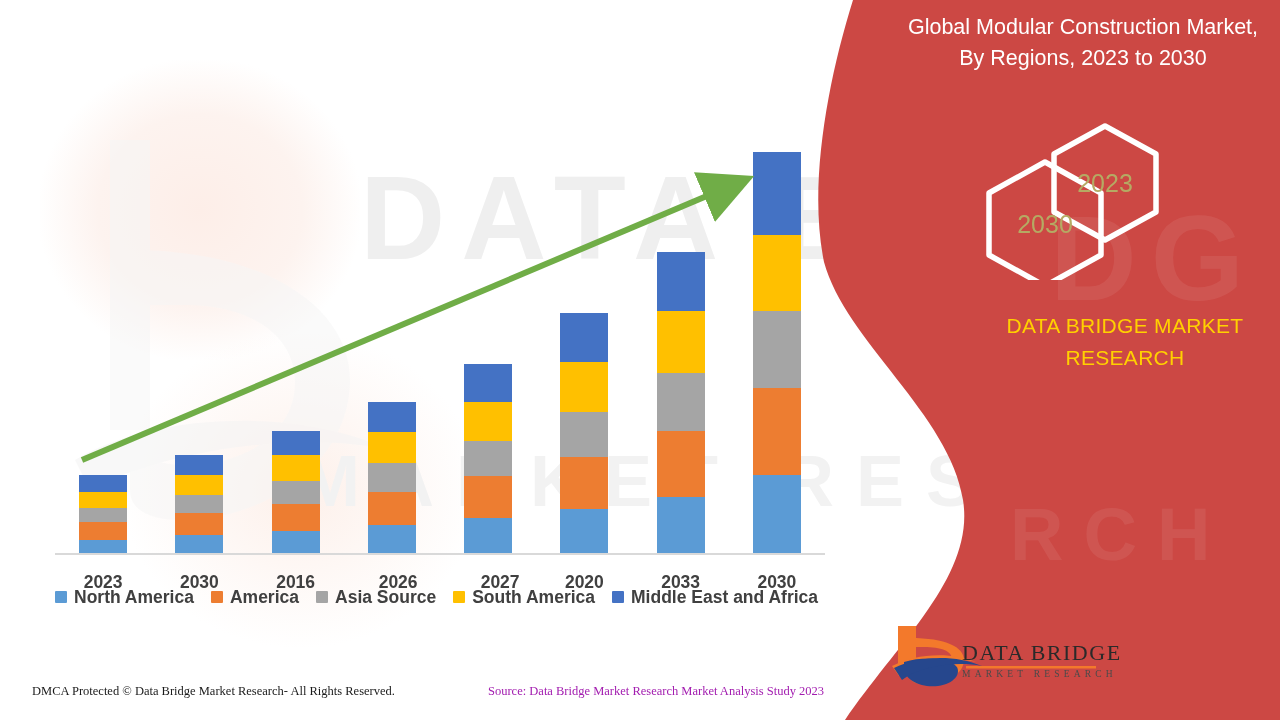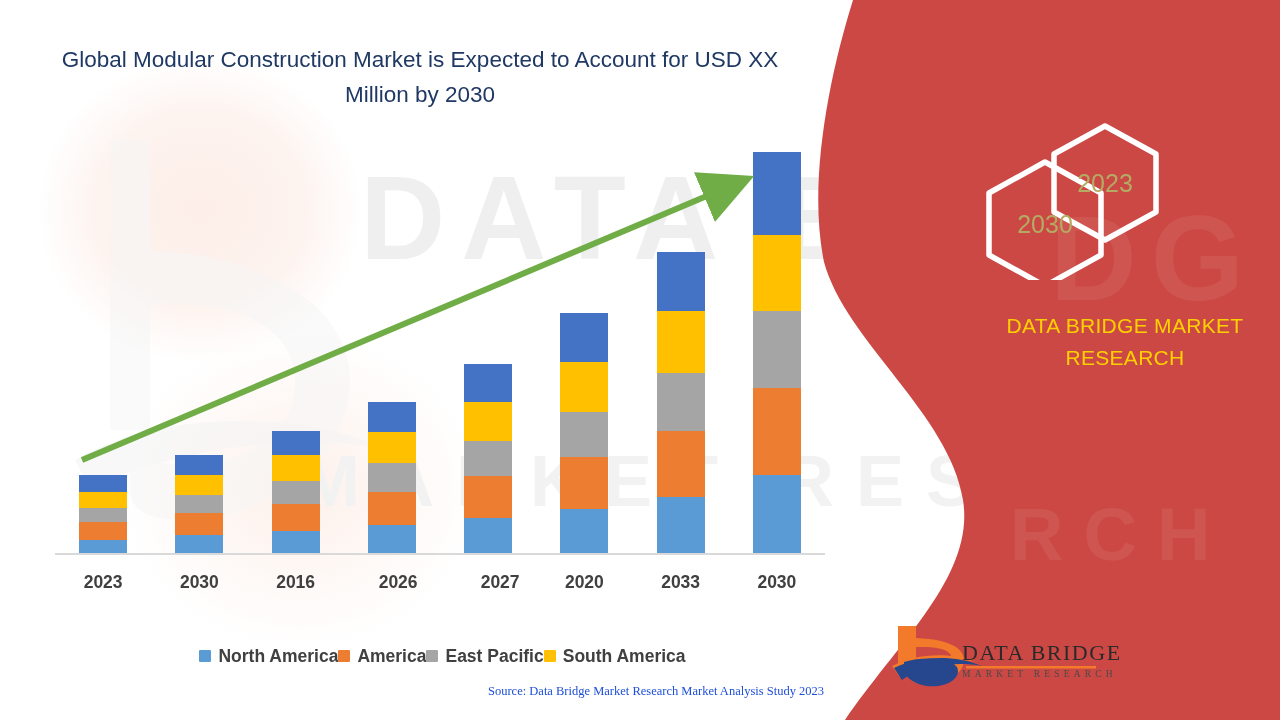--- a/index.html
+++ b/index.html
@@ -53,34 +53,34 @@
 
   #arrow{position:absolute;left:55px;top:150px;width:770px;height:410px;pointer-events:none;}
 
   #xlabels{position:absolute;left:55px;top:572px;width:770px;height:28px;}
   .xlabel{
     position:absolute;top:0;width:96px;text-align:center;
     font-size:17.5px;font-weight:700;color:#404040;
   }
 
   #legend{
-    position:absolute;left:55px;top:643px;width:775px;height:26px;
-    display:flex;align-items:center;justify-content:center;
+    position:absolute;left:55px;top:584px;width:775px;height:26px;
+    display:flex;align-items:center;gap:17px;
   }
   .legend-item{display:flex;align-items:center;gap:7px;}
   .legend-swatch{width:12px;height:12px;display:inline-block;border-radius:1px;}
   .legend-label{font-size:17.5px;font-weight:700;color:#404040;white-space:nowrap;}
 
   #footer-left{
     position:absolute;left:32px;top:684px;
     font-family:"Liberation Serif",serif;font-size:12.5px;color:#1a1a1a;white-space:nowrap;
   }
   #footer-right{
     position:absolute;left:488px;top:684px;
-    font-family:"Liberation Serif",serif;font-size:12.5px;color:#1d4ed8;white-space:nowrap;
+    font-family:"Liberation Serif",serif;font-size:12.5px;color:#a21caf;white-space:nowrap;
   }
 
   
   #red-panel{position:absolute;left:0;top:0;width:1280px;height:720px;pointer-events:none;}
 
   #panel-title{
     position:absolute;left:893px;top:12px;width:380px;
     text-align:center;color:#ffffff;font-size:21.5px;line-height:31px;font-weight:400;
   }
 
@@ -115,21 +115,20 @@
 
   <svg id="wm-logo" viewBox="0 0 330 460">
     <path d="M40 10 L80 10 L80 300 L40 300 Z" fill="#f6f6f6"></path>
     <path d="M60 120 C200 120 280 180 280 250 C280 330 200 390 110 390 C80 390 60 380 60 360 L60 300 C60 320 80 335 115 335 C180 335 225 300 225 252 C225 205 180 175 115 175 L60 175 Z" fill="#f6f6f6"></path>
     <path d="M5 330 C80 285 220 275 320 320 C230 300 95 320 20 360 Z" fill="#f4f4f4"></path>
   </svg>
 
   <div class="wm-text" id="wm-bridge">DATA BRIDGE</div>
   <div class="wm-text" id="wm-research">MARKET RESEARCH</div>
 
-  <div id="title">Global Modular Construction Market is Expected to Account for USD XX Million by 2030</div>
 
   <div id="plot">
       <div class="bar-col" style="left: 0px; width: 96.25px;">
         <div class="bar">
           <div class="seg" style="background: rgb(68, 114, 196); height: 16.4189px;"></div>
           <div class="seg" style="background: rgb(255, 192, 0); height: 16.4189px;"></div>
           <div class="seg" style="background: rgb(165, 165, 165); height: 14.2297px;"></div>
           <div class="seg" style="background: rgb(237, 125, 49); height: 17.5135px;"></div>
           <div class="seg" style="background: rgb(91, 155, 213); height: 15.3243px;"></div>
         </div>
@@ -224,38 +223,44 @@
       <div class="legend-item">
         <span class="legend-swatch" style="background: rgb(91, 155, 213);"></span>
         <span class="legend-label">North America</span>
       </div>
       <div class="legend-item">
         <span class="legend-swatch" style="background: rgb(237, 125, 49);"></span>
         <span class="legend-label">America</span>
       </div>
       <div class="legend-item">
         <span class="legend-swatch" style="background: rgb(165, 165, 165);"></span>
-        <span class="legend-label">East Pacific</span>
+        <span class="legend-label">Asia Source</span>
       </div>
       <div class="legend-item">
         <span class="legend-swatch" style="background: rgb(255, 192, 0);"></span>
         <span class="legend-label">South America</span>
       </div>
+      <div class="legend-item">
+        <span class="legend-swatch" style="background: rgb(68, 114, 196);"></span>
+        <span class="legend-label">Middle East and Africa</span>
+      </div>
     </div>
 
+  <div id="footer-left">DMCA Protected © Data Bridge Market Research- All Rights Reserved.</div>
   <div id="footer-right">Source: Data Bridge Market Research Market Analysis Study 2023</div>
 
   <svg id="red-panel" viewBox="0 0 1280 720" preserveAspectRatio="none">
     <path d="M853,0 L1280,0 L1280,720 L845,720 C900,640 975,575 963,500 C950,415 845,340 824,262 C808,185 828,80 853,0 Z" fill="#CC4844"></path>
     <g opacity="0.07">
       <text x="1050" y="300" font-family="Liberation Sans, sans-serif" font-size="120" font-weight="700" fill="#ffffff" letter-spacing="14">DG</text>
       <text x="1010" y="560" font-family="Liberation Sans, sans-serif" font-size="74" font-weight="700" fill="#ffffff" letter-spacing="20">RCH</text>
     </g>
   </svg>
 
+  <div id="panel-title">Global Modular Construction Market, By Regions, 2023 to 2030</div>
 
   <div id="hexes">
     <svg viewBox="0 0 215 160" width="215" height="160">
       <polygon points="130,6 181,34 181,92 130,120 79,92 79,34" fill="none" stroke="#ffffff" stroke-width="5.5" stroke-linejoin="round"></polygon>
       <polygon points="70,42 126,73 126,135 70,166 14,135 14,73" fill="none" stroke="#ffffff" stroke-width="5.5" stroke-linejoin="round"></polygon>
     </svg>
     <div class="hex-label" style="left:94px;top:49px;width:72px;">2023</div>
     <div class="hex-label" style="left:34px;top:90px;width:72px;">2030</div>
   </div>
 

